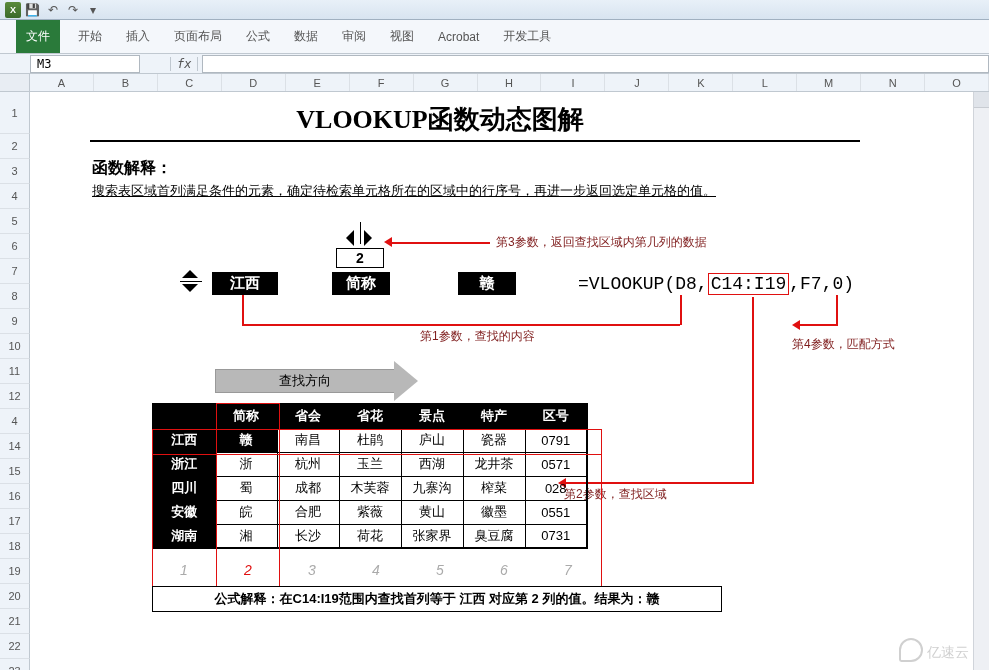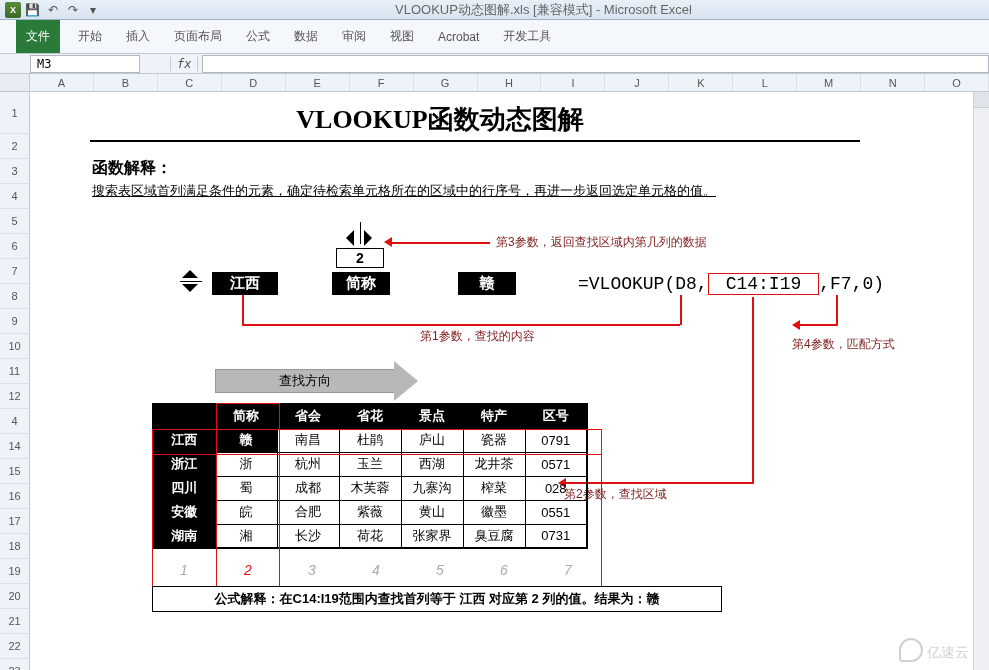--- a/index.html
+++ b/index.html
@@ -89,25 +89,20 @@
 
 <div class="title-bar">
   <div class="qat">
     <span class="qat-btn">
         <span class="excel-icon">X</span>
       </span>
     <span class="qat-btn">💾</span>
     <span class="qat-btn">↶</span>
     <span class="qat-btn">↷</span>
     <span class="qat-btn">▾</span>
-  </div>
-  <div class="win-title">
-    <span>VLOOKUP动态图解.xls</span>
-    <span>[兼容模式]</span>
-    <span>- Microsoft Excel</span>
   </div>
 </div>
 
 <div class="ribbon">
   <div class="file-tab">文件</div>
   <div class="tab">开始</div>
   <div class="tab">插入</div>
   <div class="tab">页面布局</div>
   <div class="tab">公式</div>
   <div class="tab">数据</div>
@@ -194,21 +189,21 @@
       <div style="position:absolute;left:330px;top:130px;height:22px;border-left:1.5px solid #000"></div>
       <div style="position:absolute;left:334px;top:138px">
           <div class="tri tri-right"></div>
         </div>
       <div class="white-box" style="left:306px;top:156px;width:48px;height:20px;line-height:18px;font-size:14px;font-weight:bold">2</div>
       <div class="black-box" style="left:302px;top:180px;width:58px">简称</div>
 
       <div class="black-box" style="left:428px;top:180px;width:58px">赣</div>
 
       <div class="formula-txt" style="left:548px;top:182px">
-        <span>=VLOOKUP(D8,</span><span style="border:1.5px solid #e01010;padding:0 17px">C14:I19</span><span>,F7,0)</span>
+        <span>=VLOOKUP(D8,</span><span style="border:1.5px solid #e01010;padding:0 2px">C14:I19</span><span>,F7,0)</span>
       </div>
 
       <div class="red-line" style="left:358px;top:150px;width:102px;height:1.5px"></div>
       <div class="arrow-head-l" style="left:354px;top:145px"></div>
       <div class="note" style="left:466px;top:142px">第3参数，返回查找区域内第几列的数据</div>
 
       <div class="red-line" style="left:212px;top:203px;width:1.5px;height:30px"></div>
       <div class="red-line" style="left:212px;top:232px;width:438px;height:1.5px"></div>
       <div class="red-line" style="left:650px;top:203px;width:1.5px;height:30px"></div>
       <div class="note" style="left:390px;top:236px">第1参数，查找的内容</div>

